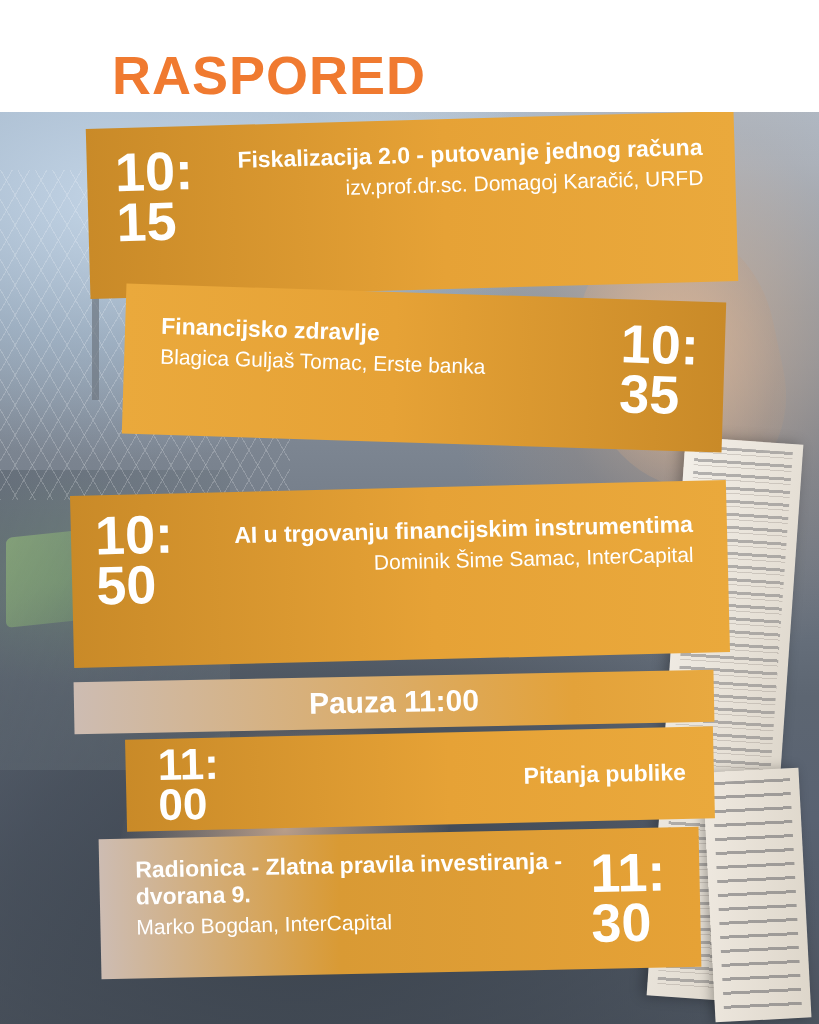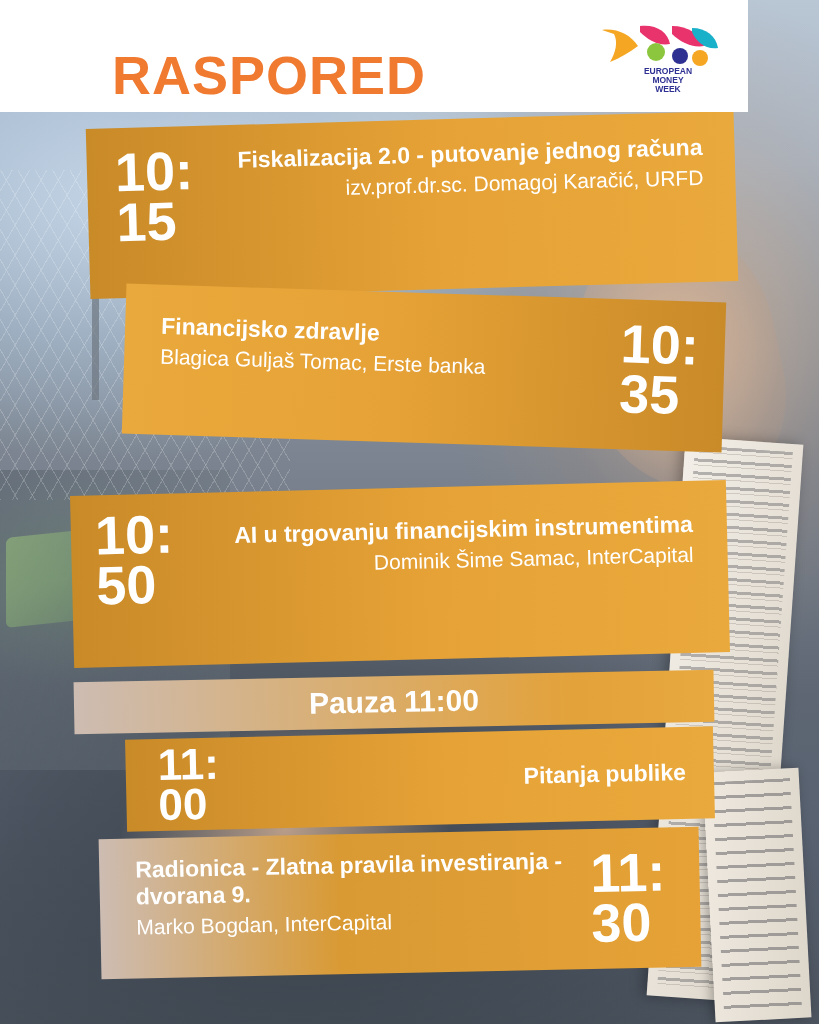--- a/index.html
+++ b/index.html
@@ -104,21 +104,21 @@
   }
   .arm {
     position:absolute; left: 120px; top: 720px; width: 330px; height: 220px;
     background: radial-gradient(ellipse at 50% 50%, rgba(205,172,146,.85), rgba(205,172,146,0) 72%);
     border-radius: 50%;
     transform: rotate(-8deg);
   }
 
   
   .header {
-    position: absolute; left: 0; top: 0; width: 748px; height: 112px;
+    position: absolute; left: 0; top: 0; width: 819px; height: 112px;
     background: #ffffff;
     z-index: 5;
   }
   .title {
     position: absolute; left: 112px; top: 48px;
     font-size: 54px; font-weight: bold; letter-spacing: 1px;
     color: #f07a30;
     line-height: 1;
   }
   
@@ -188,34 +188,20 @@
   <div class="wall"></div>
   <div class="fence"></div>
   <div class="pole"></div>
   <div class="hand"></div>
   <div class="arm"></div>
   <div class="receipt"></div>
   <div class="receipt2"></div>
 
   <div class="header">
     <div class="title">RASPORED</div>
-    <div class="logo">
-      <svg width="124" height="74" viewBox="0 0 124 74" xmlns="http://www.w3.org/2000/svg">
-        <path d="M6 8 C20 6, 34 12, 42 24 C34 30, 24 36, 14 40 C20 30, 22 20, 18 12 Z" fill="#f5a623"></path>
-        <path d="M44 4 C60 2, 72 10, 74 22 C62 24, 52 18, 44 10 Z" fill="#e8336d"></path>
-        <path d="M76 4 C92 4, 104 12, 108 24 C96 26, 84 20, 76 12 Z" fill="#e8336d"></path>
-        <path d="M96 6 C110 6, 120 14, 122 26 C110 28, 100 20, 96 10 Z" fill="#19b0c9"></path>
-        <circle cx="60" cy="30" r="9" fill="#8cc63f"></circle>
-        <circle cx="84" cy="34" r="8" fill="#2e3192"></circle>
-        <circle cx="104" cy="36" r="8" fill="#f5a623"></circle>
-        <text x="72" y="52" font-family="Liberation Sans, sans-serif" font-size="8.5" font-weight="bold" fill="#2e3192" text-anchor="middle">EUROPEAN</text>
-        <text x="72" y="61" font-family="Liberation Sans, sans-serif" font-size="8.5" font-weight="bold" fill="#2e3192" text-anchor="middle">MONEY</text>
-        <text x="72" y="70" font-family="Liberation Sans, sans-serif" font-size="8.5" font-weight="bold" fill="#2e3192" text-anchor="middle">WEEK</text>
-      </svg>
-    </div>
   </div>
 
   <div class="block" id="b1">
     <div class="bar grad-r"></div>
     <div class="content">
       <div class="time">
         <span>10:</span>
         <span class="l2">15</span>
       </div>
       <div class="txt">

